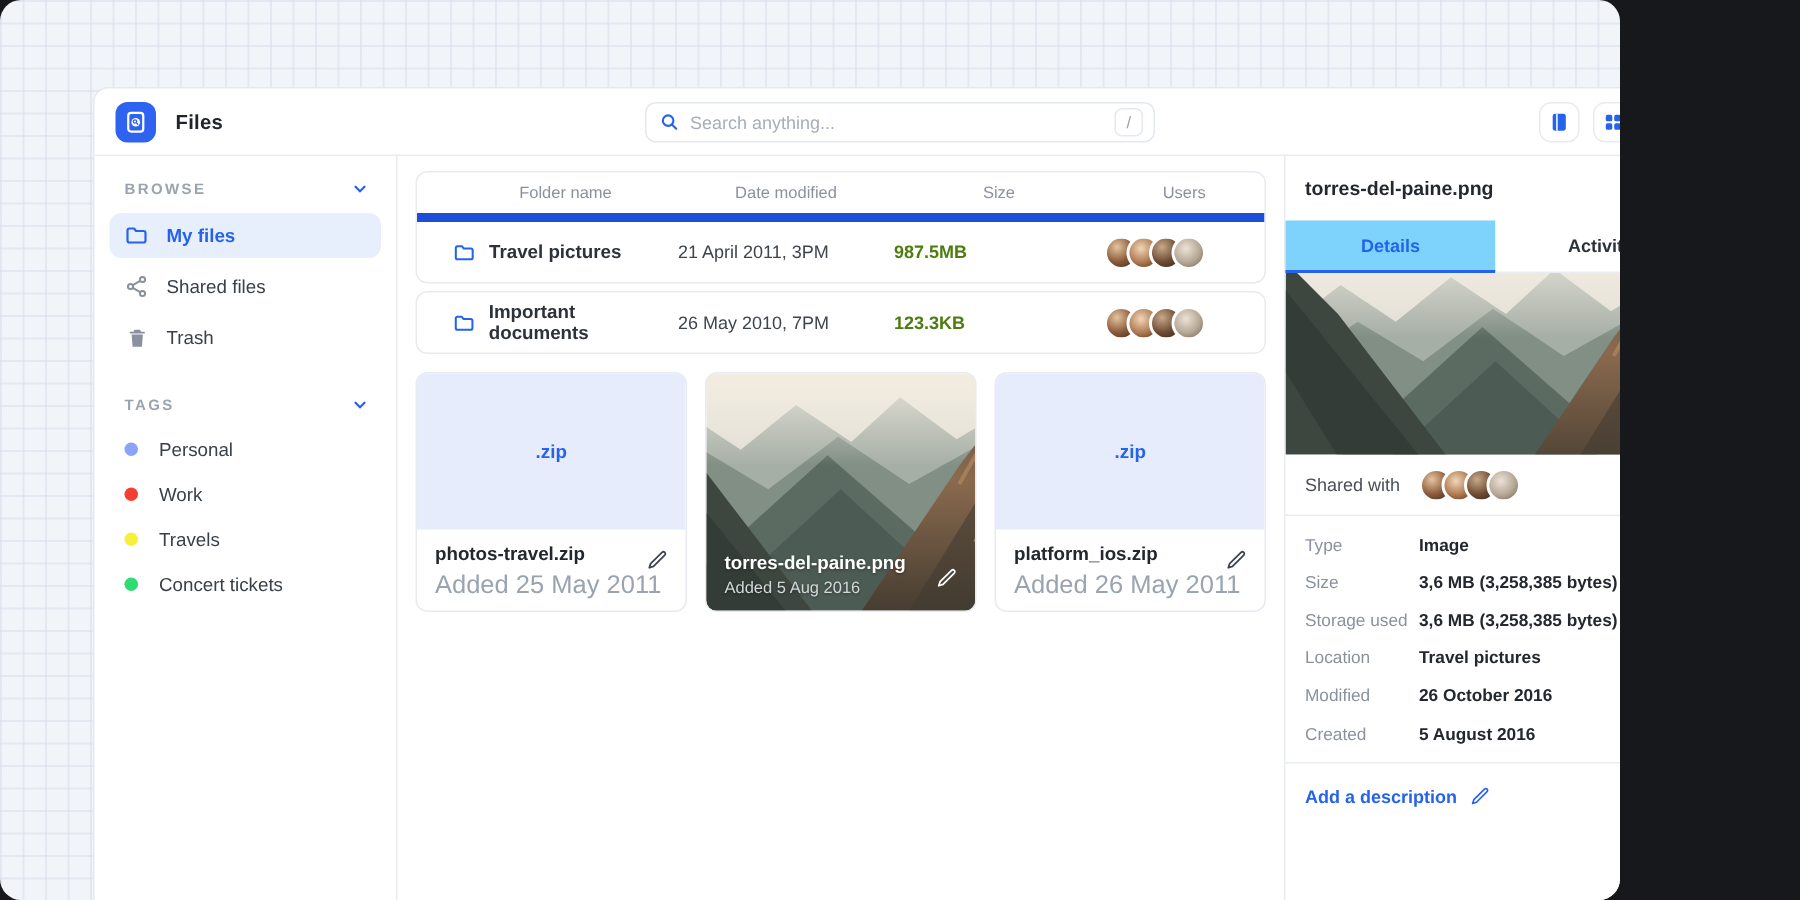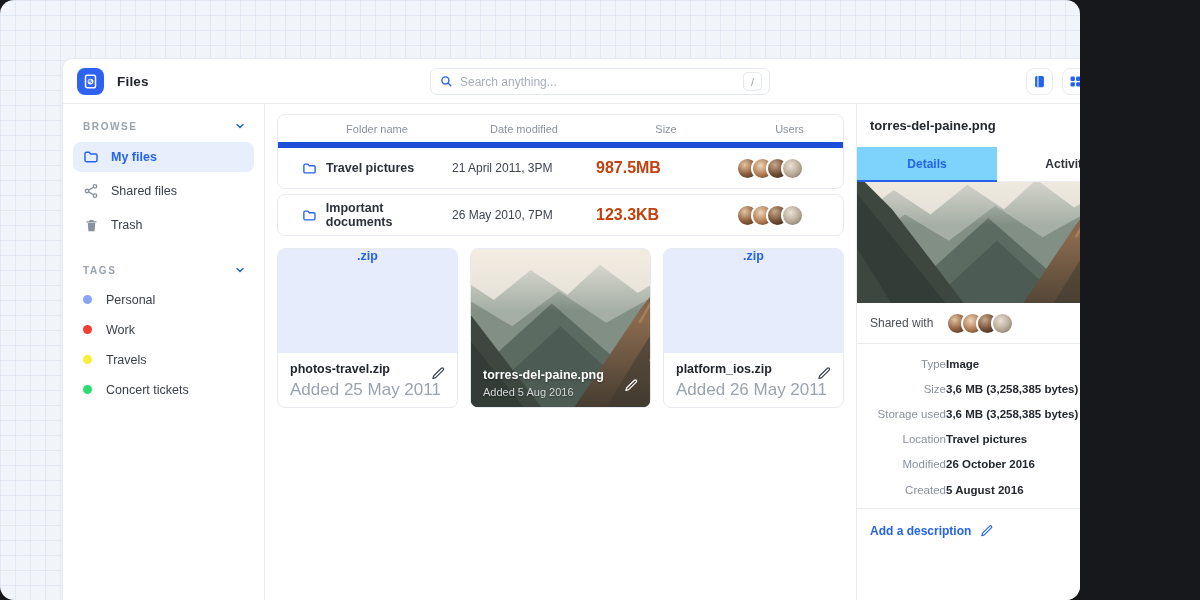--- a/index.html
+++ b/index.html
@@ -53,35 +53,35 @@
 
   
   .main { flex:1; min-width:0; padding:10px 12px; overflow:hidden; }
   .table-card { border:1px solid #e7eaf0; border-radius:8px; background:#fff; overflow:hidden; }
   .trow { display:grid; grid-template-columns:150px 144px 140px 1fr; align-items:center; padding-left:24px; }
   .thead { height:33px; border-bottom:6px solid #1d4ed8;text-align:center; }
   .thead span { font-size:11px; color:#8a919e; }
   .tdata { height:40px; }
   .fname { display:flex; align-items:center; gap:9px; font-size:12.5px; font-weight:600; color:#2c313a; }
   .fdate { font-size:12px; color:#3f454e; }
-  .fsize { font-size:16px; font-weight:700; color:#c2410c; }
+  .fsize { font-size:12px; font-weight:700; color:#4d7c0f; }
   .row-gap { height:5px; }
 
   .avatars { display:flex; }
   .avatar { width:23px; height:23px; border-radius:50%; border:2px solid #fff; }
   .avatar + .avatar { margin-left:-8px; }
   .av-0 { background:radial-gradient(circle at 35% 30%, #e6c49f 0%, #8a5a3a 55%, #3c2a1d 100%); }
   .av-1 { background:radial-gradient(circle at 40% 35%, #f0d6b8 0%, #b07a52 50%, #4a3categories 100%, #4a331f 100%); background:radial-gradient(circle at 40% 35%, #f0d6b8 0%, #b07a52 55%, #4a331f 100%); }
   .av-2 { background:radial-gradient(circle at 35% 30%, #c8a98a 0%, #6e4c33 55%, #2e2118 100%); }
   .av-3 { background:radial-gradient(circle at 40% 35%, #ece2d6 0%, #b6a896 55%, #6e6354 100%); }
 
   
   .cards { display:flex; gap:12px; margin-top:12px; }
   .fcard { width:181px; height:160px; border:1px solid #e7eaf0; border-radius:8px; background:#fff; overflow:hidden; position:relative; display:flex; flex-direction:column; cursor:pointer; }
-  .fcard .zip-zone { flex:1; background:#e6ecfc; display:flex; justify-content:center; }
+  .fcard .zip-zone { flex:1; background:#e6ecfc; display:flex; align-items:center; justify-content:center; }
   .zip-label { font-size:12.5px; font-weight:700; color:#2563eb; }
   .fcard .foot { flex:0 0 54px; padding:9px 12px 0 12px; position:relative; }
   .fcard .foot .nm { font-size:12.5px; font-weight:700; color:#23272e; }
   .fcard .foot .dt { font-size:17px; color:#9aa3b0; margin-top:4px; }
   .pencil-btn { position:absolute; right:11px; top:13px; color:#3c4450; cursor:pointer; }
   .img-card { color:#fff; }
   .img-card .photo { position:absolute; inset:0; }
   .img-card .photo svg { width:100%; height:100%; display:block; }
   .img-card .overlay { position:absolute; left:12px; bottom:9px; right:40px; }
   .img-card .overlay .nm { font-size:12.5px; font-weight:700; color:#ffffff; text-shadow:0 1px 2px rgba(0,0,0,.4); }
@@ -93,21 +93,21 @@
   .panel-head { height:43px; flex:0 0 43px; display:flex; align-items:center; justify-content:space-between; padding:0 11px 0 13px; }
   .panel-title { font-size:13px; font-weight:600; color:#23272e; }
   .close-btn { width:27px; height:27px; border:1px solid #e4e8ef; border-radius:8px; background:#fff; display:flex; align-items:center; justify-content:center; cursor:pointer; color:#2c313a; }
   .tabs { display:flex; flex:0 0 35px; height:35px; }
   .tab { flex:1; display:flex; align-items:center; justify-content:center; font-size:12px; font-weight:600; color:#2c313a; border-bottom:1px solid #e9ecf1; cursor:pointer; background:#fff; }
   .tab.active { background:#7dd3fc; color:#2563eb; font-weight:700; border-bottom:2px solid #2563eb; }
   .preview { height:121px; flex:0 0 121px; overflow:hidden; }
   .preview svg { width:100%; height:100%; display:block; }
   .shared-row { flex:0 0 41px; display:flex; align-items:center; gap:13px; padding:0 13px; border-bottom:1px solid #e9ecf1; }
   .shared-row .lbl { font-size:12px; color:#4a4f58; }
-  .meta { padding:7px 13px 6px 13px; border-bottom:1px solid #e9ecf1;text-align:right; }
+  .meta { padding:7px 13px 6px 13px; border-bottom:1px solid #e9ecf1; }
   .meta-row { display:flex; align-items:center; height:25.2px; }
   .meta-row .k { width:76px; flex:0 0 76px; font-size:11.5px; color:#8a919e; }
   .meta-row .v { font-size:11.5px; font-weight:600; color:#23272e; }
   .add-desc { display:flex; align-items:center; gap:9px; padding:15px 13px; color:#2563eb; cursor:pointer; }
   .add-desc .t { font-size:12px; font-weight:700; }
 
   svg { display:block; }
 </style>
 </head>
 <body>

